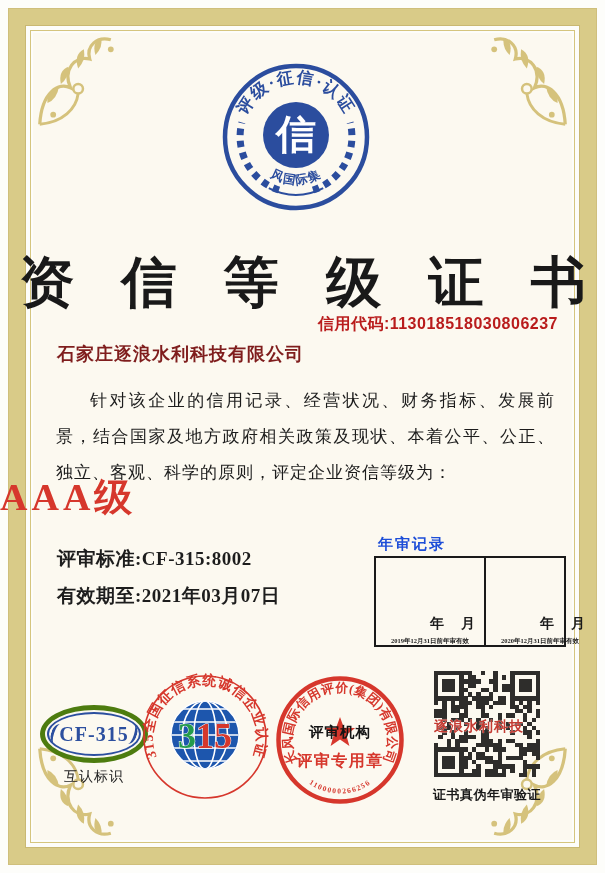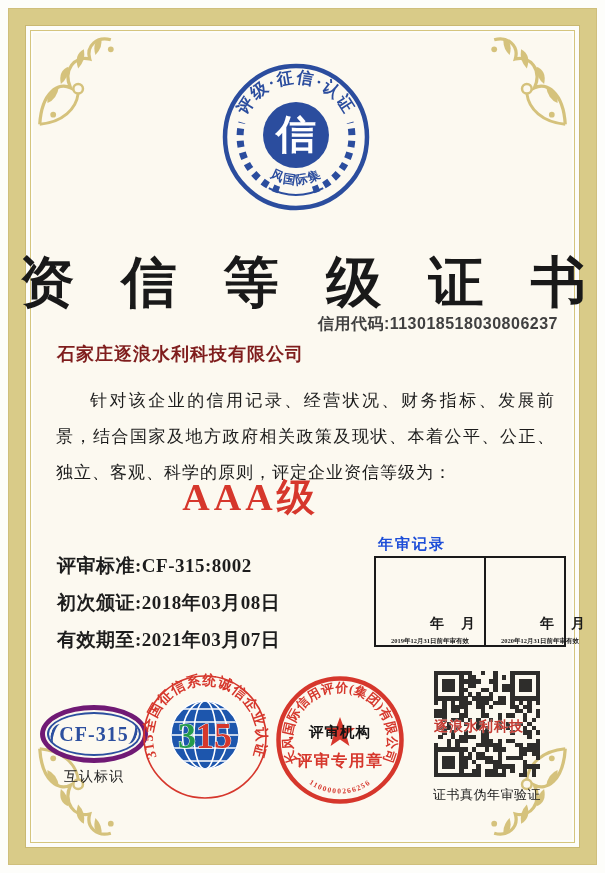--- a/index.html
+++ b/index.html
@@ -16,60 +16,60 @@
   .flo.tr{right:34px;top:34px;transform:scaleX(-1);}
   .flo.bl{left:34px;bottom:34px;transform:scaleY(-1);}
   .flo.br{right:34px;bottom:34px;transform:scale(-1,-1);}
   
   .emblem{position:absolute;left:221px;top:62px;width:150px;height:150px;}
   
   .title{position:absolute;left:0;top:246px;width:605px;text-align:center;
          font-family:"Liberation Sans",sans-serif;font-weight:900;font-size:55px;
          letter-spacing:16px;text-indent:16px;color:#191919;}
   .creditcode{position:absolute;right:47px;top:314px;font-family:"Liberation Sans",sans-serif;
-         font-weight:bold;font-size:16px;color:#404040;letter-spacing:.5px;}
+         font-weight:bold;font-size:16px;color:#b91c1c;letter-spacing:.5px;}
   .company{position:absolute;left:57px;top:342px;font-family:"Liberation Sans",sans-serif;
          font-weight:bold;font-size:18px;color:#7f1d1d;letter-spacing:1px;}
   .body-par{position:absolute;left:56px;top:383px;width:499px;font-size:17px;line-height:36px;
          font-weight:normal;color:#1c1c1c;text-align:justify;text-indent:2em;letter-spacing:1px;}
-  .rating{position:absolute;left:0;top:472px;width:501px;text-align:center;
+  .rating{position:absolute;left:0;top:472px;width:501px;text-align:left;
          font-weight:bold;font-size:38px;color:#d6372c;letter-spacing:4px;}
   .details{position:absolute;left:57px;top:540px;font-size:19px;line-height:37px;
-         font-weight:bold;color:#1d1d1d;letter-spacing:.5px;margin-top:7px;}
+         font-weight:bold;color:#1d1d1d;letter-spacing:.5px;}
   
   .review-label{position:absolute;left:378px;top:535px;font-size:15px;font-weight:bold;
          color:#1d4ed8;letter-spacing:2px;}
   .review-table{position:absolute;left:374px;top:556px;width:192px;height:91px;
          border:2px solid #1a1a1a;box-sizing:border-box;display:flex;}
   .review-cell{flex:1;display:flex;flex-direction:column;box-sizing:border-box;}
   .review-cell + .review-cell{border-left:2px solid #1a1a1a;}
   .ym-row{margin-top:auto;display:flex;justify-content:flex-end;gap:17px;
          padding-right:9px;font-size:14px;font-weight:bold;color:#1a1a1a;}
   .cell-note{font-size:9px;font-weight:bold;color:#1a1a1a;white-space:nowrap;text-align:center;
          transform:scale(0.72);transform-origin:50% 100%;line-height:12px;}
   
   .cf-logo{position:absolute;left:40px;top:705px;width:108px;height:58px;
-         border:5px solid #701a75;border-radius:50%;box-sizing:border-box;}
+         border:5px solid #4d7c0f;border-radius:50%;box-sizing:border-box;}
   .cf-inner{position:absolute;inset:2px;border:2px solid #2c4f9f;border-radius:50%;
          display:flex;align-items:center;justify-content:center;}
   .cf-label{font-size:20px;font-weight:bold;color:#2c4f9f;letter-spacing:1px;}
   .cf-wing{position:absolute;top:50%;width:9px;height:20px;border-left:3px solid #2c4f9f;
          border-radius:50%;}
   .cf-wing.l{left:6px;transform:translateY(-50%) rotate(18deg);}
   .cf-wing.r{right:6px;transform:translateY(-50%) rotate(198deg);}
   .cf-caption{position:absolute;left:40px;top:768px;width:108px;text-align:center;
          font-family:"Liberation Sans",sans-serif;font-weight:normal;font-size:14px;color:#222;
          letter-spacing:1px;}
   .globe-logo{position:absolute;left:141px;top:673px;width:128px;height:128px;}
   .seal-logo{position:absolute;left:274px;top:674px;width:132px;height:132px;}
   .qr-wrap{position:absolute;left:434px;top:671px;width:106px;height:106px;}
   .qr-overlay{position:absolute;left:0;top:47px;width:106px;text-align:left;font-size:14px;
          font-weight:bold;color:#c43b32;letter-spacing:1px;text-shadow:0 0 1px #fff;}
   .qr-caption{position:absolute;left:414px;top:786px;width:146px;text-align:center;
-         font-weight:normal;font-size:13px;color:#1a1a1a;letter-spacing:.5px;}
+         font-weight:bold;font-size:13px;color:#1a1a1a;letter-spacing:.5px;}
 </style>
 </head>
 <body>
 
 <div class="cert">
 
   <div class="band"></div>
   <div class="thinline"></div>
   <div class="interior"></div>
 
@@ -119,21 +119,20 @@
   </svg>
 
   <div class="title">资 信 等 级 证 书</div>
   <div class="creditcode">信用代码:113018518030806237</div>
   <div class="company">石家庄逐浪水利科技有限公司</div>
   <div class="body-par">针对该企业的信用记录、经营状况、财务指标、发展前景，结合国家及地方政府相关政策及现状、本着公平、公正、独立、客观、科学的原则，评定企业资信等级为：</div>
   <div class="rating">AAA级</div>
 
   <div class="details">
     <div>评审标准:CF-315:8002</div>
-    <div>初次颁证:2018年03月08日</div>
     <div>有效期至:2021年03月07日</div>
   </div>
 
   <div class="review-label">年审记录</div>
   <div class="review-table">
     <div class="review-cell">
       <div class="ym-row">
         <span>年</span>
         <span>月</span>
       </div>

